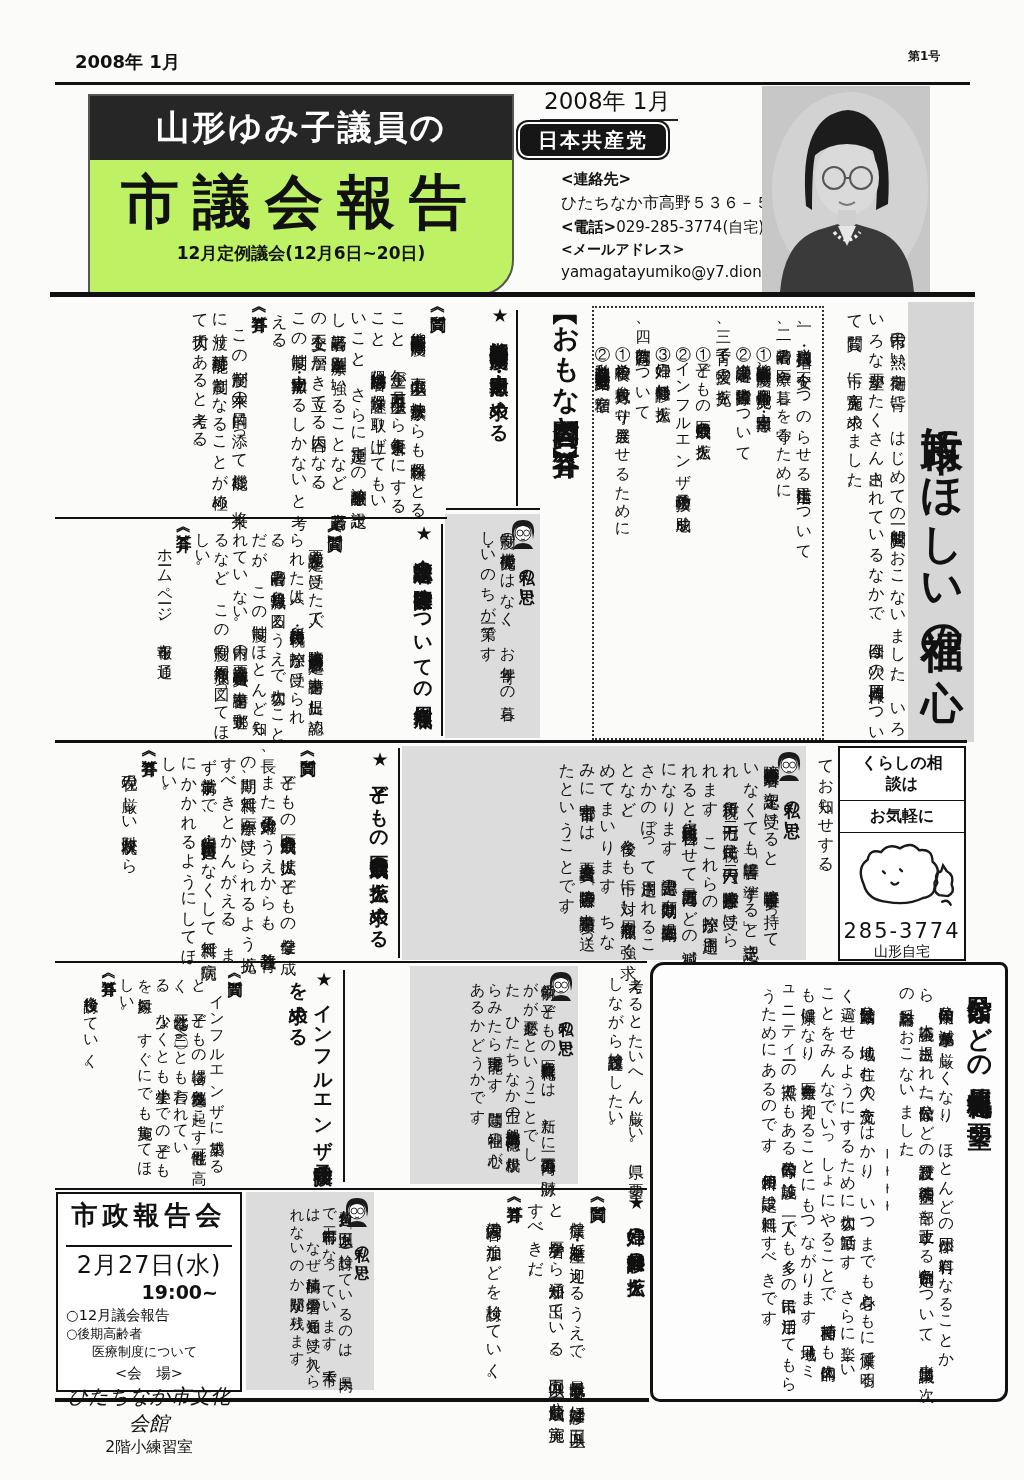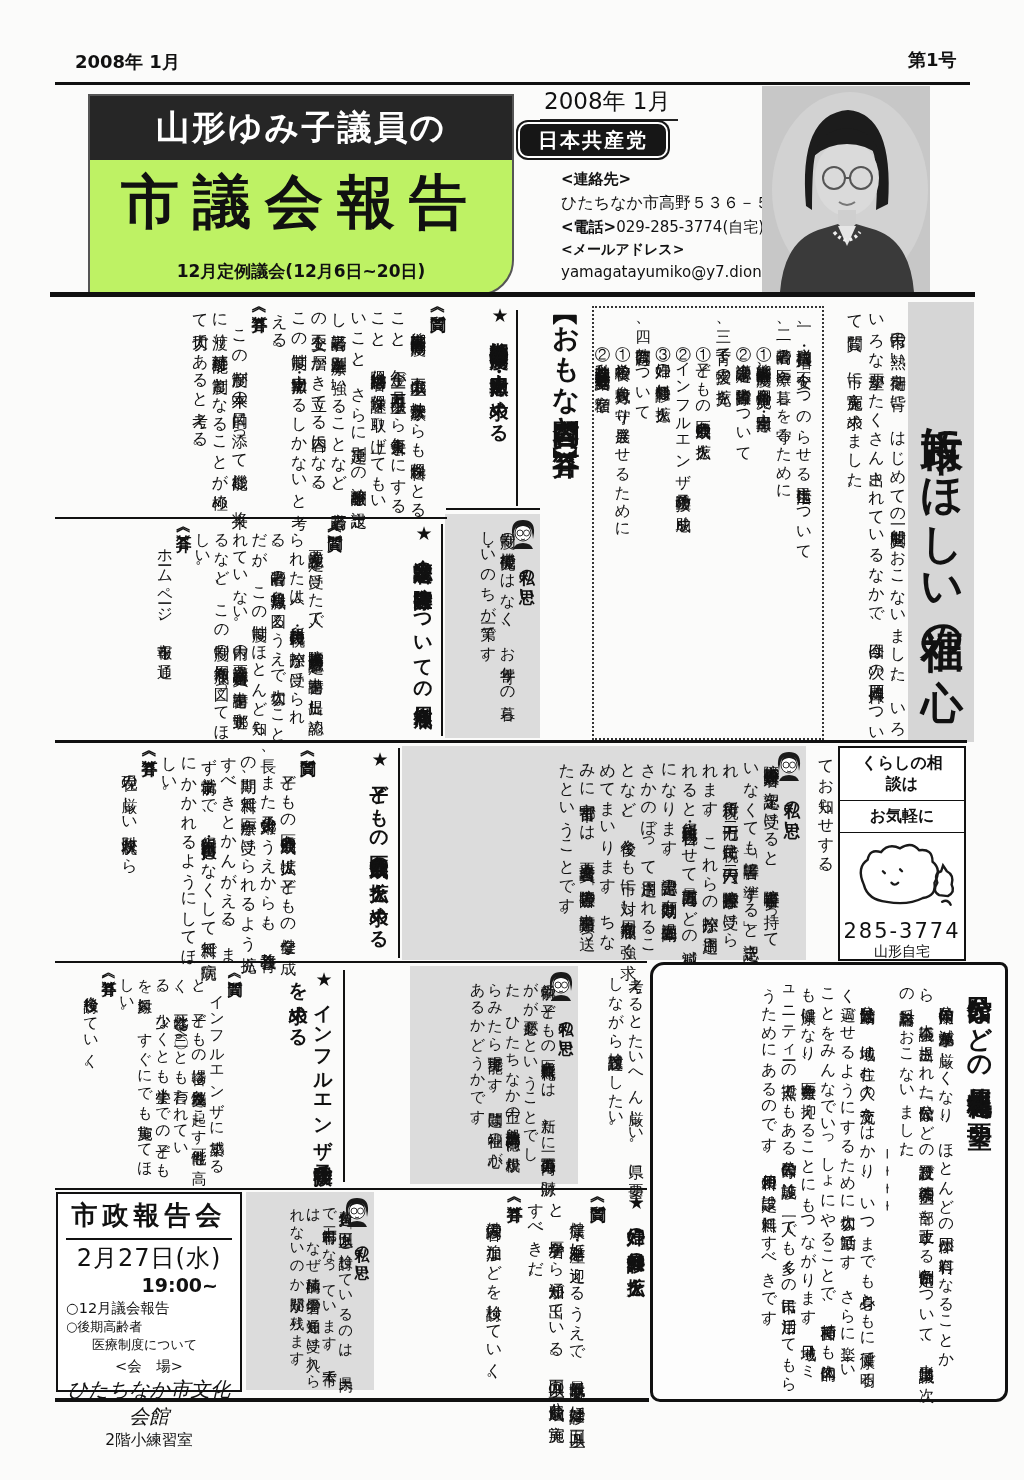--- a/index.html
+++ b/index.html
@@ -18,29 +18,29 @@
   .thought{background:#dcdcdc;padding:6px 4px;}
   .thought .t-label{font-weight:bold;padding-top:38px;font-family:"DejaVu Sans","Liberation Sans",sans-serif;}
   .face-ic{position:absolute;top:3px;right:3px;}
   .kura-row{border-bottom:1.5px solid #111;text-align:center;font-weight:bold;font-size:16px;padding:5px 16px;font-family:Liberation Serif, serif;}
   .mt-row{text-align:center;font-family:"DejaVu Sans","Liberation Sans",sans-serif;}
 </style>
 </head>
 <body>
 
 <div class="abs sans" style="left:75px;top:50px;font-size:18px;font-weight:bold;">2008年 1月</div>
-<div class="abs sans" style="left:908px;top:48px;font-size:18px;font-weight:bold;">第1号</div>
+<div class="abs sans" style="left:908px;top:48px;font-size:12px;font-weight:bold;">第1号</div>
 <div class="abs rule" style="left:55px;top:82px;width:915px;height:3px;"></div>
 
 <div class="abs" style="left:88px;top:94px;width:422px;height:198px;border:2px solid #555;border-radius:0 0 36px 0;background:#bef264;overflow:hidden;">
   <div class="sans" style="background:#262626;color:#fff;height:64px;display:flex;align-items:center;justify-content:center;">
     <span style="font-size:34px;font-weight:bold;letter-spacing:2px;">山形ゆみ子議員の</span>
   </div>
   <div class="sans" style="font-size:58px;font-weight:900;letter-spacing:14px;text-align:center;margin-top:4px;">市議会報告</div>
-  <div class="sans" style="font-size:17px;font-weight:bold;text-align:center;margin-top:18px;">12月定例議会(12月6日~20日)</div>
+  <div class="sans" style="font-size:17px;font-weight:bold;text-align:center;margin-top:0;">12月定例議会(12月6日~20日)</div>
 </div>
 
 <div class="abs sans" style="left:540px;top:86px;font-size:23px;border-bottom:2px solid #222;padding:0 8px 2px 4px;">2008年 1月</div>
 <div class="abs sans" style="left:518px;top:122px;width:150px;height:36px;background:#161616;border-radius:10px;display:flex;align-items:center;justify-content:center;box-shadow:0 0 0 2px #161616, inset 0 0 0 2px #fff;">
   <span style="color:#fff;font-size:20px;font-weight:bold;letter-spacing:2px;">日本共産党</span>
 </div>
 
 <div class="abs sans" style="left:518px;top:168px;width:245px;font-size:15px;line-height:1.55;margin-left:43px;">
   <div style="font-weight:bold;">&lt;連絡先&gt;</div>
   <div style="font-size:16px;">ひたちなか市高野５３６－５</div>
@@ -230,21 +230,21 @@
     <circle cx="11" cy="16" r="3" fill="none" stroke="#333"></circle>
       <circle cx="17.5" cy="16" r="3" fill="none" stroke="#333"></circle>
     <path d="M12 22 Q14 23.5 16 22" stroke="#333" fill="none"></path>
     <path d="M4 32 Q6 26 14 26 Q22 26 24 32 Z" fill="#1a1a1a"></path>
   </svg>
   <div class="t-label">私の思い</div>
   <div>公費負担を「五回以上」と検討しているのは、県内で三七市町村になっています。本市では、なぜ積極的に厚労省の通知を受け入れられないのか疑問が残ります。</div>
 </div>
 
 <div class="abs sans" style="left:56px;top:1192px;width:186px;height:200px;border:2.5px solid #111;box-sizing:border-box;padding:4px 8px;background:#fff;">
-  <div class="mt-row" style="font-size:26px;font-weight:900;letter-spacing:5px;border-bottom:2px solid #111;padding-bottom:5px;">市政報告会</div>
+  <div class="mt-row" style="font-size:26px;font-weight:900;letter-spacing:5px;border-bottom:2px solid #111;padding-bottom:12px;">市政報告会</div>
   <div class="mt-row" style="font-size:24px;font-weight:400;letter-spacing:1px;margin-top:2px;">2月27日(水)</div>
   <div style="font-size:19px;font-weight:900;text-align:right;padding-right:14px;">19:00~</div>
   <div style="font-size:14.5px;margin-top:3px;">○12月議会報告</div>
   <div class="pre" style="font-size:13px;">○後期高齢者
 　　医療制度について</div>
   <div class="mt-row" style="font-size:14.5px;margin-top:3px;">&lt;会　場&gt;</div>
   <div class="mt-row" style="font-size:20px;font-style:italic;">ひたちなか市文化会館</div>
   <div class="mt-row" style="font-size:15.5px;">2階小練習室</div>
 </div>
 

